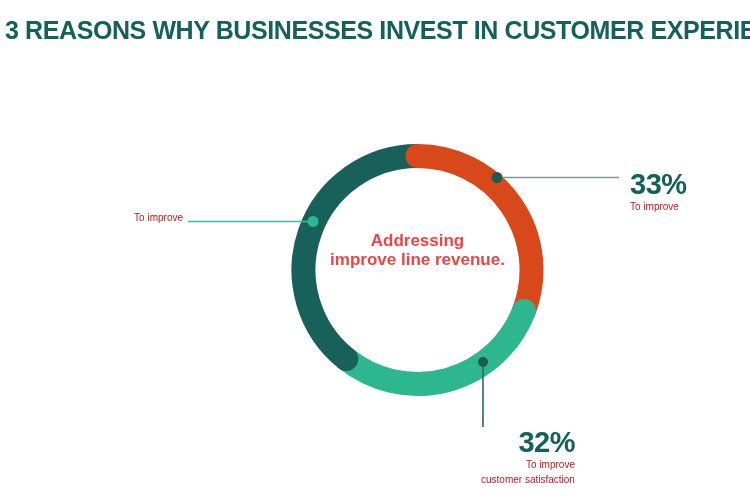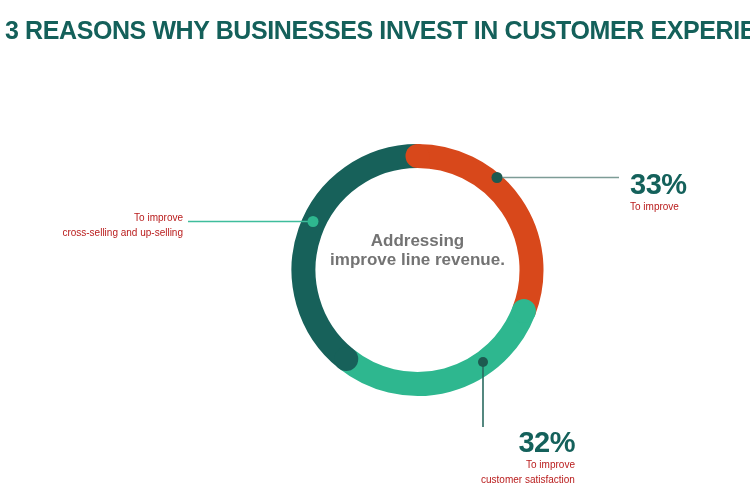--- a/index.html
+++ b/index.html
@@ -22,21 +22,21 @@
   }
   .stage-svg {
     position: absolute;
     left: 0; top: 0;
   }
   .center-note {
     position: absolute;
     left: 292px; top: 231px;
     width: 251px;
     text-align: center;
-    color: #737373;
+    color: #ef4444;
     font-size: 17px;
     font-weight: bold;
     line-height: 19px;
   }
   .callout { position: absolute; }
   .callout .pct {
     font-size: 29px;
     font-weight: 700;
     letter-spacing: -0.5px;
     line-height: 29px;
@@ -92,21 +92,20 @@
 </svg>
 
 <div class="center-note">
   <div>Addressing</div>
   <div>improve line revenue.</div>
 </div>
 
 <div class="callout callout-cross">
   <div class="sub">
     <div>To improve</div>
-    <div>cross-selling and up-selling</div>
   </div>
 </div>
 
 <div class="callout callout-retention">
   <div class="pct">33%</div>
   <div class="sub">
     <div>To improve</div>
   </div>
 </div>
 

